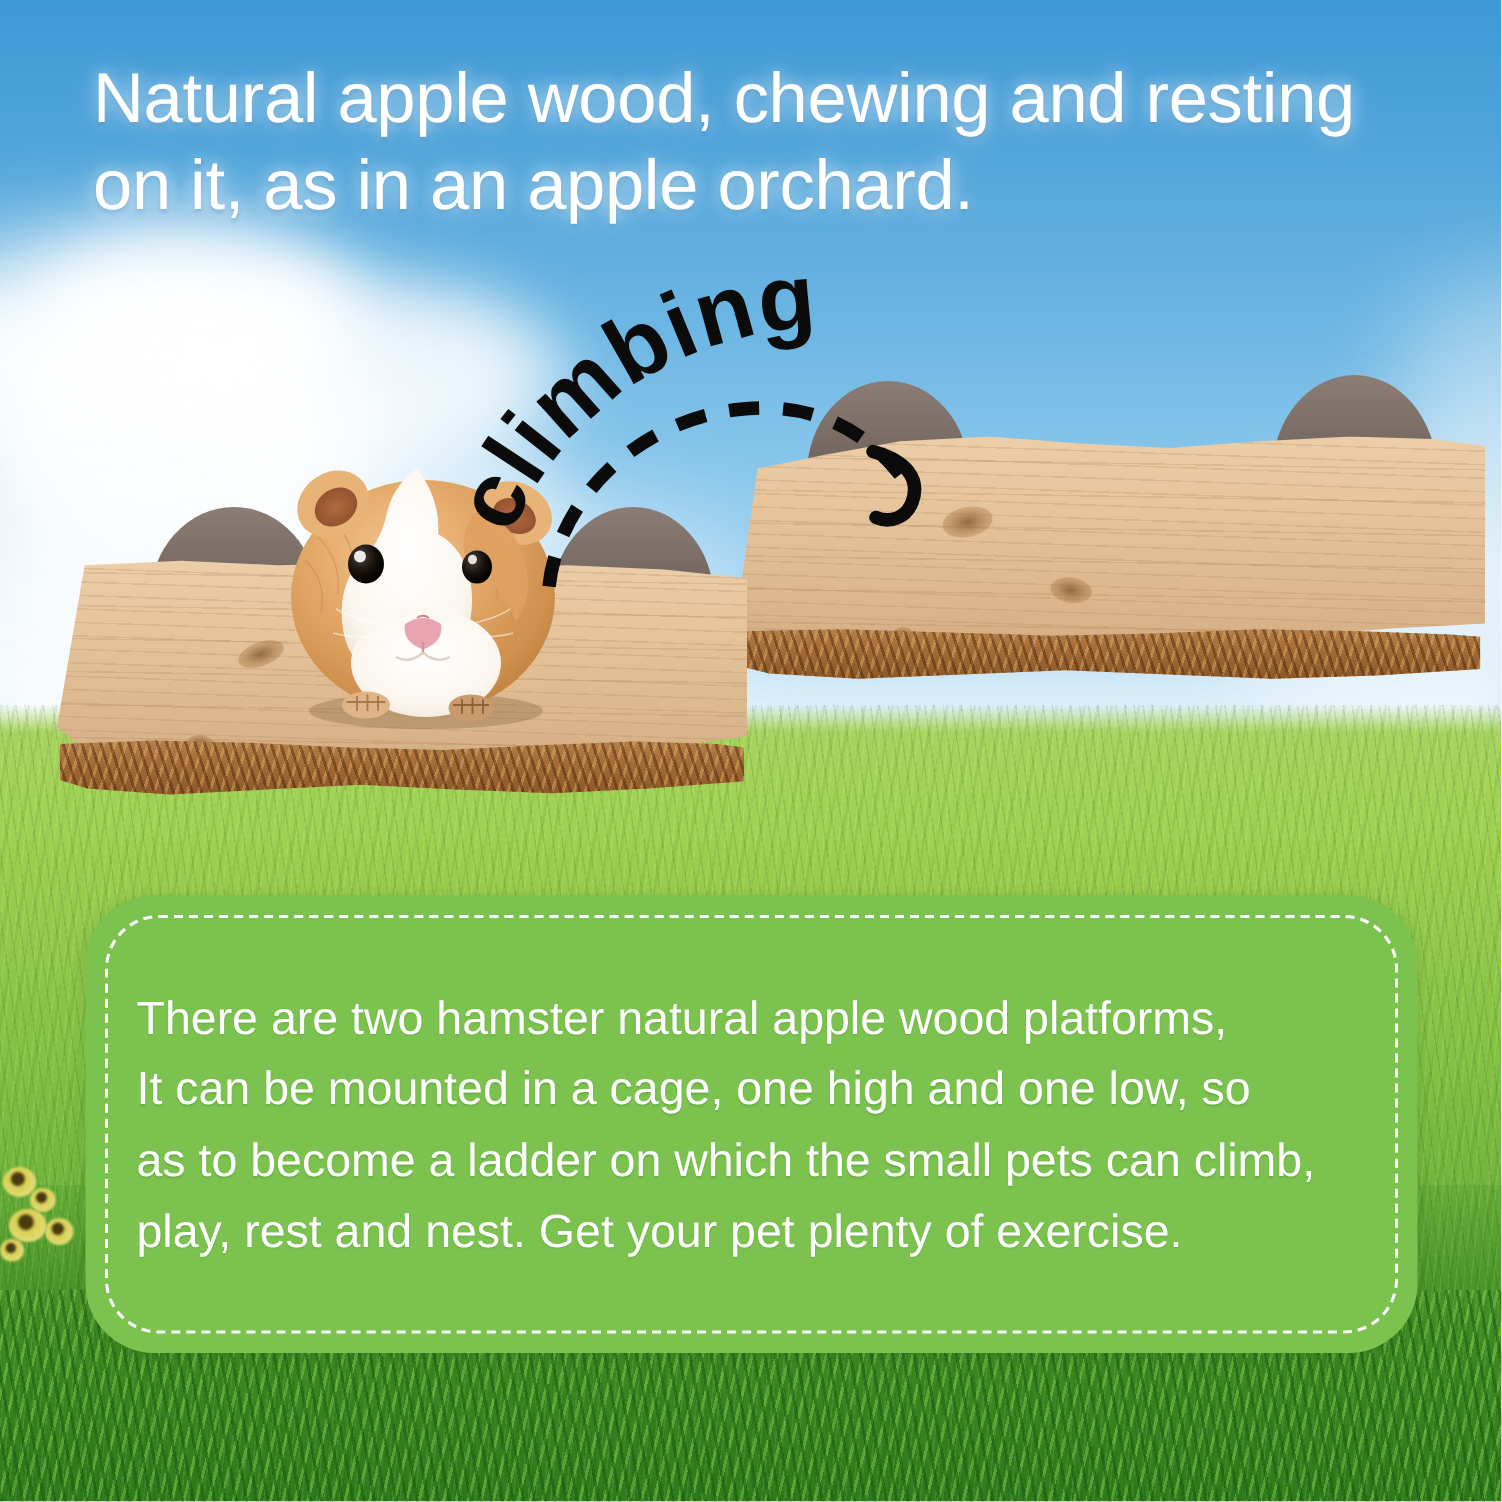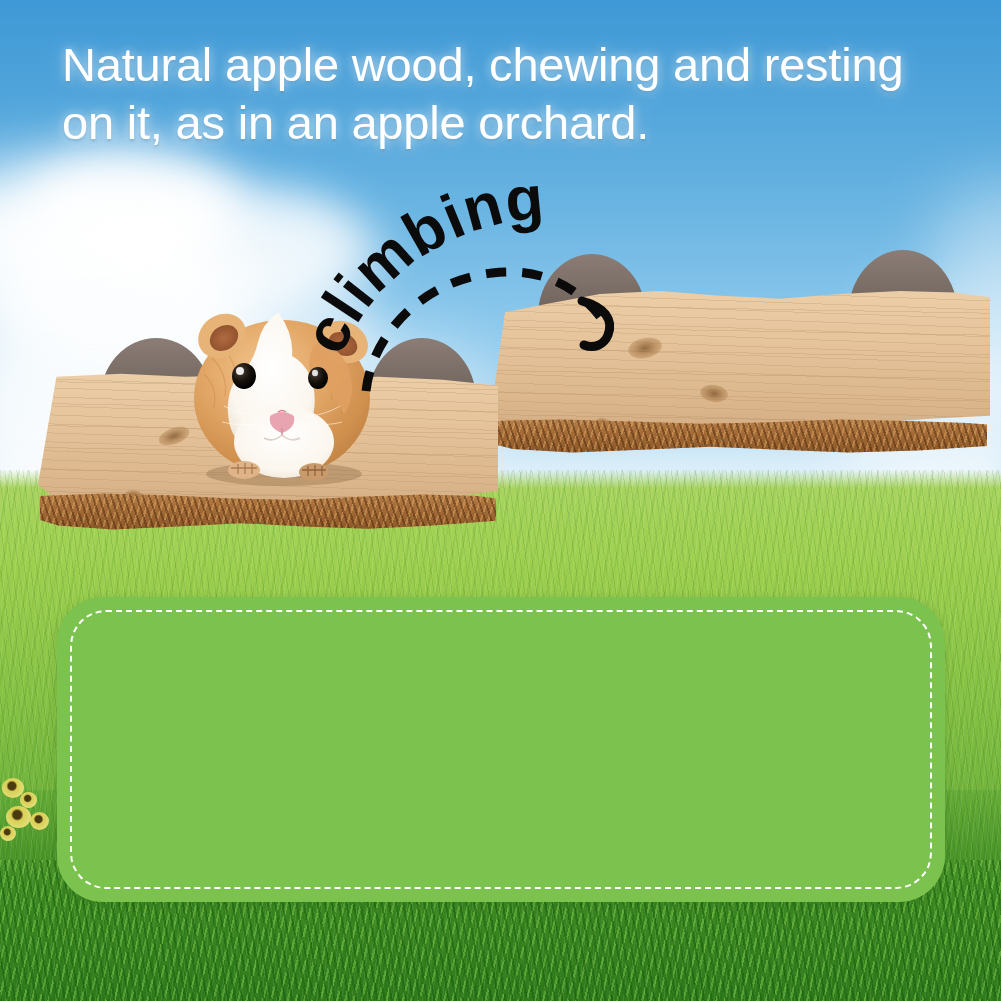--- a/index.html
+++ b/index.html
@@ -397,15 +397,19 @@
       </text>
 
       <path d="M 36,176 C 42,120 92,66 162,58 C 212,52 248,72 272,104" fill="none" stroke="#0b0b0b" stroke-width="9" stroke-linecap="butt" stroke-dasharray="20 16"></path>
 
       <path d="M 252,86 C 274,92 284,104 278,120 C 274,130 264,134 254,130" fill="none" stroke="#0b0b0b" stroke-width="9" stroke-linecap="round"></path>
     </svg>
   </div>
 
   <div class="desc-card">
     <div class="desc-dash"></div>
+    <div class="desc-text">There are two hamster natural apple wood platforms,
+It can be mounted in a cage, one high and one low, so
+as to become a ladder on which the small pets can climb,
+play, rest and nest. Get your pet plenty of exercise.</div>
   </div>
 
 </div>
 
 </body></html>

